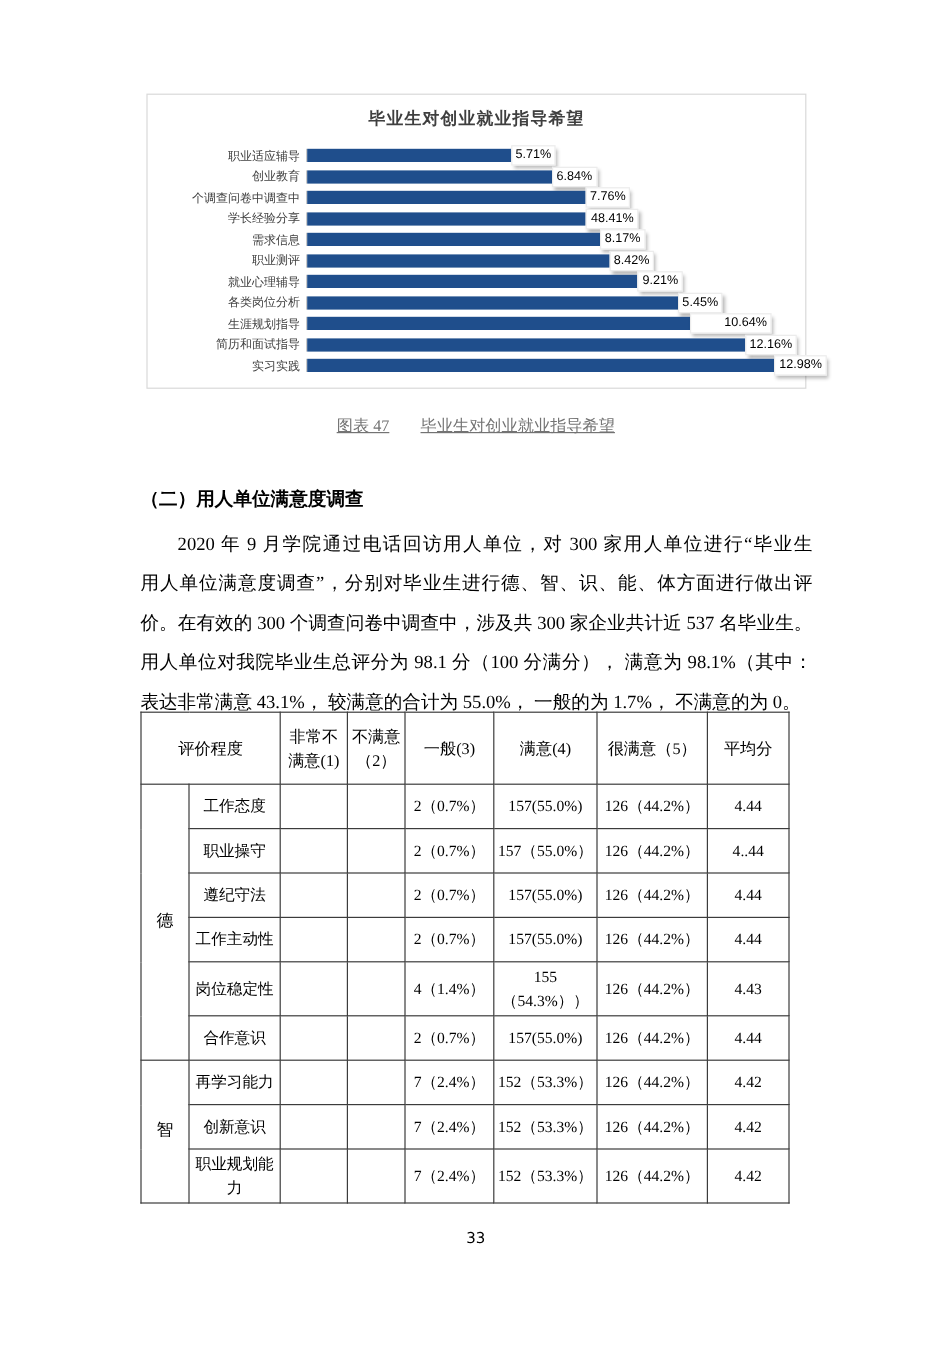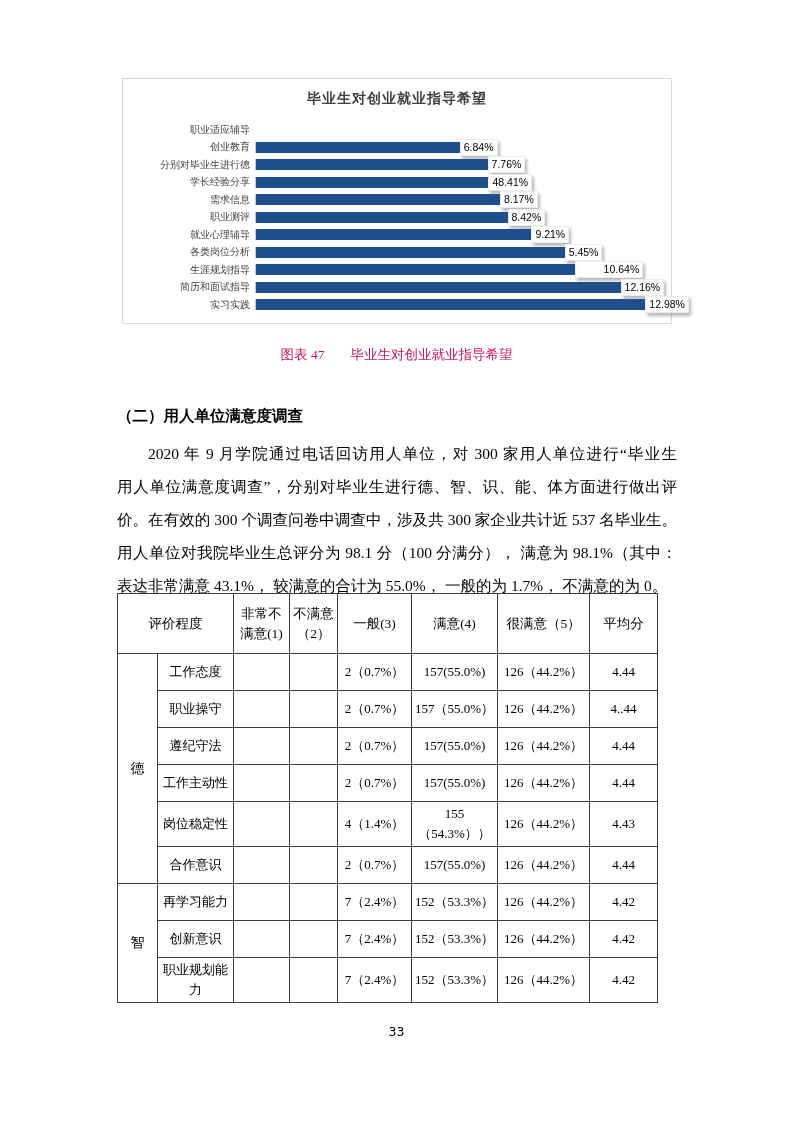--- a/index.html
+++ b/index.html
@@ -32,21 +32,21 @@
   .bar { position:absolute; left:0; top:0; height:11px; }
   .bar-value {
     position:absolute; top:-3px; background:#ffffff; border:1px solid #ececec;
     box-shadow:2px 3px 3px rgba(0,0,0,0.28);
     font-size:10.5px; color:#000; padding:0px 3px; line-height:15px; white-space:nowrap;
   }
 
   
   .figure-caption {
     position:absolute; left:0; right:0; top:346px; text-align:center;
-    font-size:13.5px; color:#be185d;
+    font-size:13.5px; color:#737373;text-decoration:underline;
   }
   .figure-caption .cap-label { margin-right:26px; }
 
   
   .section-heading {
     position:absolute; left:117px; top:406px; font-size:15.5px; font-weight:bold; color:#000;
   }
   .body-paragraph {
     position:absolute; left:117px; top:437px; width:560px;
     font-size:15.5px; line-height:33px; color:#000;
@@ -78,30 +78,34 @@
 </head>
 <body>
 
 <div class="page">
 
   <div class="chart-box">
     <div class="chart-title">毕业生对创业就业指导希望</div>
     <div class="chart-rows">
         <div class="bar-row">
           <div class="bar-label">职业适应辅导</div>
+          <div class="bar-track">
+            <div class="bar" style="width: 43.2576%; background: rgb(31, 78, 140);"></div>
+            <div class="bar-value" style="left: calc(43.2576% - 3px);">5.71%</div>
+          </div>
         </div>
         <div class="bar-row">
           <div class="bar-label">创业教育</div>
           <div class="bar-track">
             <div class="bar" style="width: 51.8182%; background: rgb(31, 78, 140);"></div>
             <div class="bar-value" style="left: calc(51.8182% - 3px);">6.84%</div>
           </div>
         </div>
         <div class="bar-row">
-          <div class="bar-label">分别对毕业生进行德</div>
+          <div class="bar-label">个调查问卷中调查中</div>
           <div class="bar-track">
             <div class="bar" style="width: 58.7879%; background: rgb(31, 78, 140);"></div>
             <div class="bar-value" style="left: calc(58.7879% - 3px);">7.76%</div>
           </div>
         </div>
         <div class="bar-row">
           <div class="bar-label">学长经验分享</div>
           <div class="bar-track">
             <div class="bar" style="width: 59.0152%; background: rgb(31, 78, 140);"></div>
             <div class="bar-value" style="left: calc(59.0152% - 3px);">48.41%</div>

